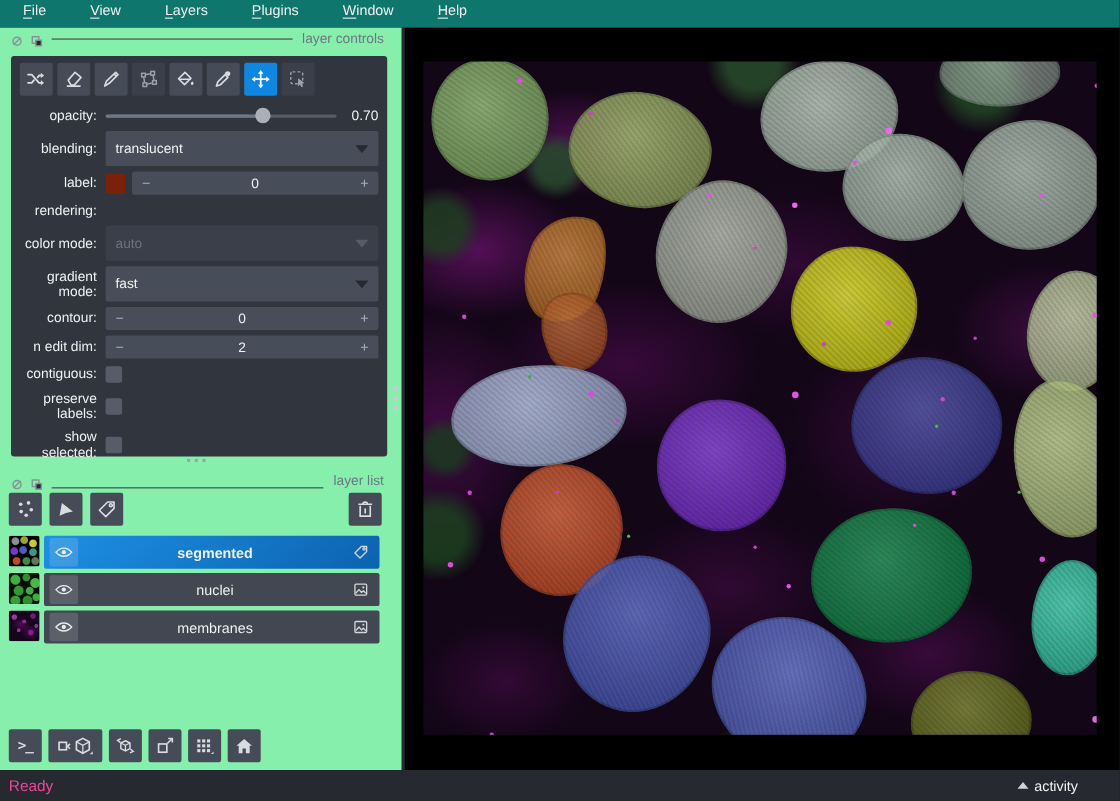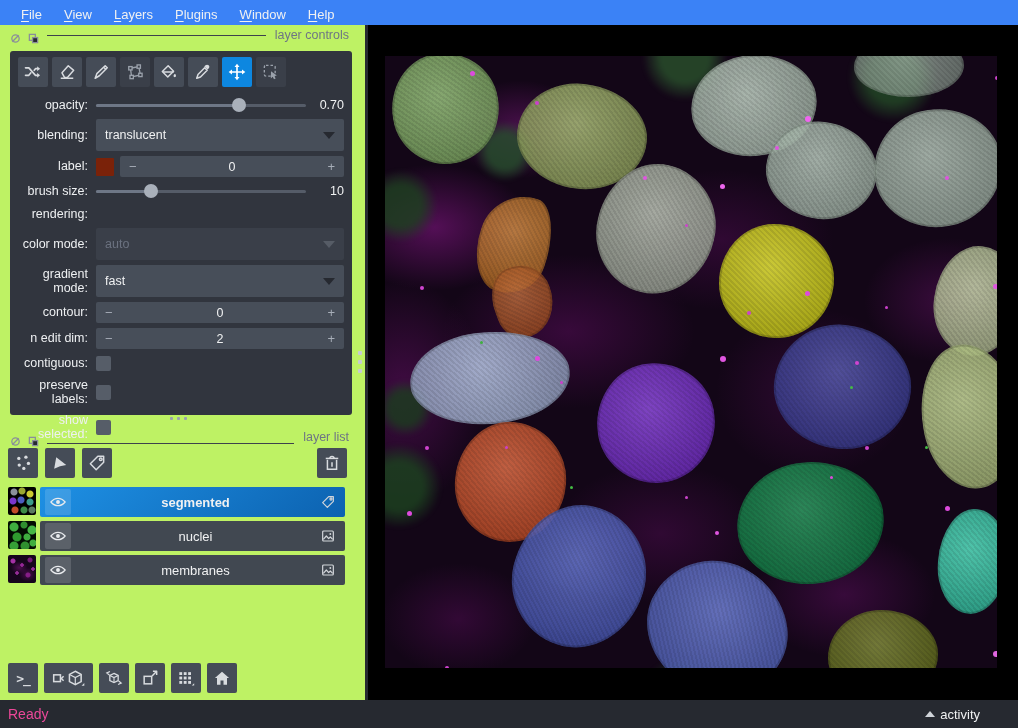--- a/index.html
+++ b/index.html
@@ -4,26 +4,26 @@
 <style>
   * { box-sizing: border-box; margin: 0; padding: 0; }
   html,body { width:1018px; height:728px; overflow:hidden; }
   body {
     background:#262930;
     font-family:"Liberation Sans","DejaVu Sans",sans-serif;
     color:#f0f1f2; position:relative;
   }
   
   #menubar { position:absolute; top:0; left:0; right:0; height:25px;
-    display:flex; align-items:flex-end; padding-left:10px; background:#3b82f6; z-index:5;}
+    display:flex; align-items:flex-start; padding-left:10px; background:#0f766e; z-index:5;gap:18px;}
   .menu-item { font-size:13px; padding:2px 11px 3px 11px; color:#f0f1f2; cursor:default; }
   .menu-item u { text-decoration:underline; text-underline-offset:2px; }
 
   
-  #dock { position:absolute; left:0; top:25px; width:365px; bottom:28px; background:#bef264; }
+  #dock { position:absolute; left:0; top:25px; width:365px; bottom:28px; background:#86efac; }
   .dock-title-row { position:absolute; left:10px; right:16px; height:14px;
     display:flex; align-items:center; }
   .dock-title-row .mini-icons { display:flex; gap:7px; margin-right:8px; }
   .mini-icon { width:11px; height:11px; color:#8a8f99; }
   .dock-line { flex:1; height:1px; background:#3d424c; margin-right:9px; }
   .dock-title { font-size:12.5px; color:#6e7584; }
 
   #lc-title { top:3px; }
   #ll-title { top:405px;align-items:flex-end; }
 
@@ -260,31 +260,20 @@
         <span class="ctl-field">
           <span class="swatch" id="label-swatch" style="background: rgb(122, 34, 9);"></span>
           <span class="spinbox">
             <span class="spin-btn">−</span>
             <span class="spin-value">0</span>
             <span class="spin-btn plus">+</span>
           </span>
         </span>
       </div>
 
-      <div class="ctl-row">
-        <span class="ctl-label">brush size:</span>
-        <span class="ctl-field">
-          <span class="slider">
-            <span class="track"></span>
-              <span class="progress" style="width: 26%;"></span>
-              <span class="handle" style="left: calc(26% - 7px);"></span>
-          </span>
-          <span class="slider-value">10</span>
-        </span>
-      </div>
 
       <div class="ctl-row">
         <span class="ctl-label">rendering:</span>
       </div>
 
       <div class="ctl-row">
         <span class="ctl-label">color mode:</span>
         <span class="ctl-field">
           <span class="dropdown disabled">
             <span class="dd-value">auto</span>

